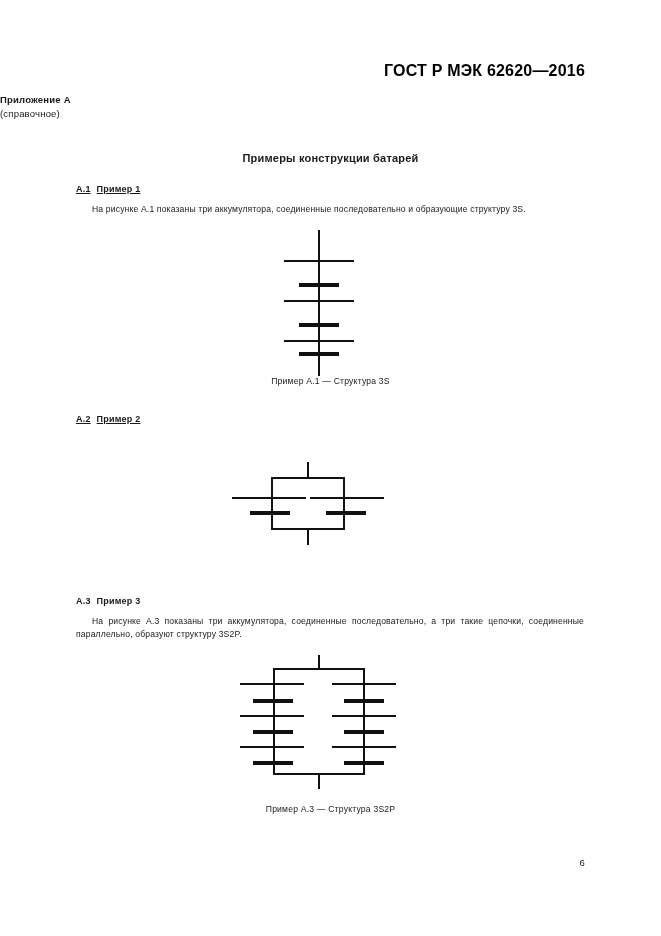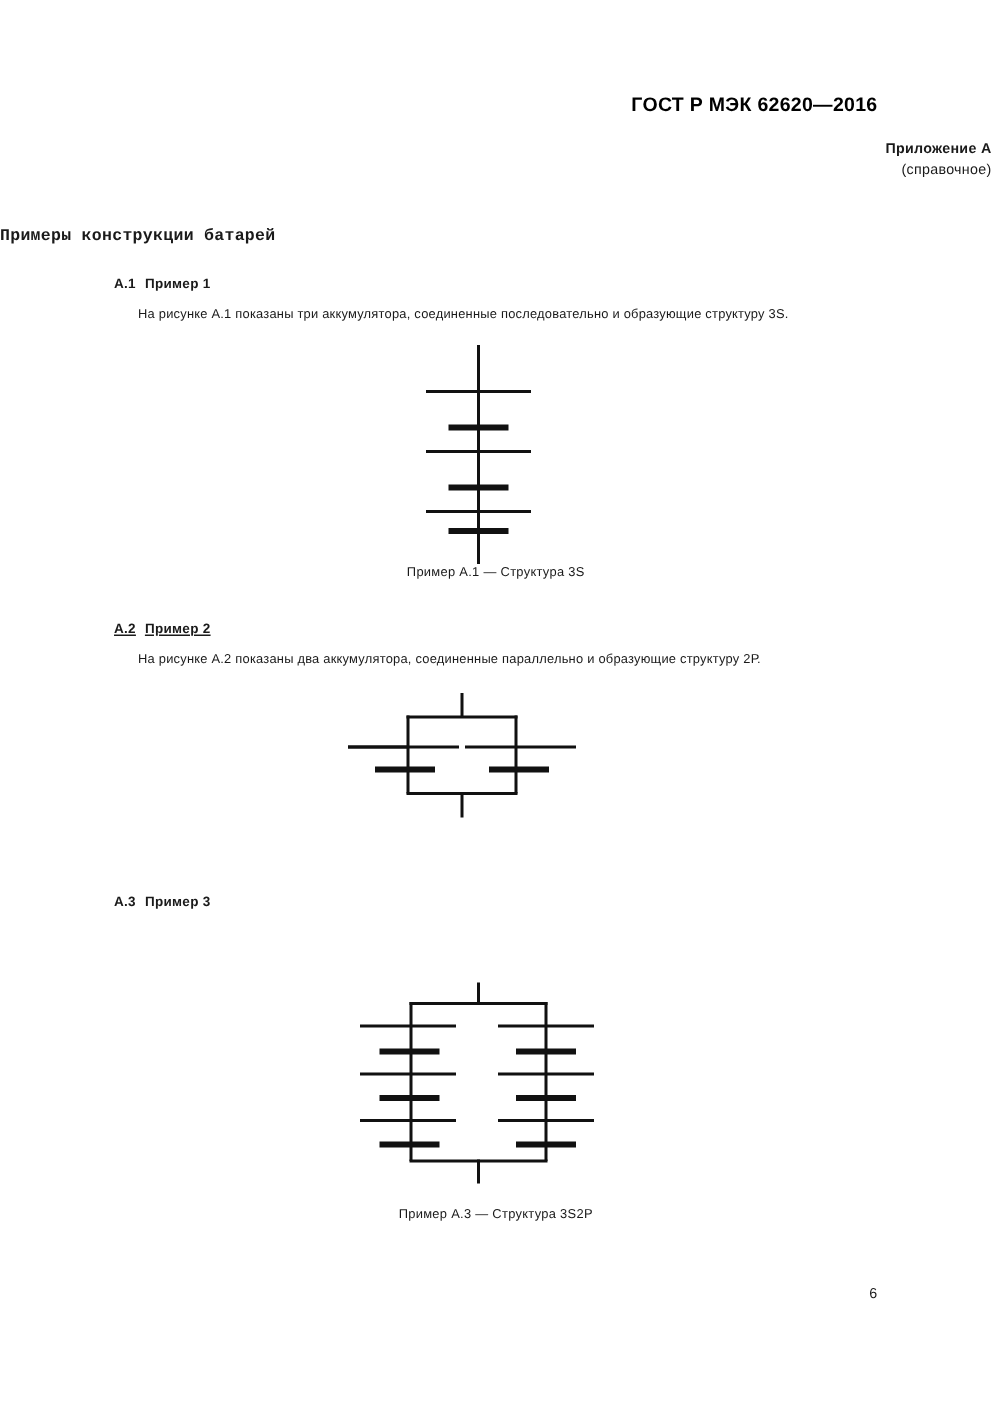--- a/index.html
+++ b/index.html
@@ -5,32 +5,32 @@
   html,body{margin:0;padding:0;background:#ffffff;}
   body{
     width:661px;height:936px;position:relative;overflow:hidden;
     font-family:"Liberation Sans", sans-serif;color:#1a1a1a;
     -webkit-font-smoothing:antialiased;
   }
   .page{position:absolute;inset:0;background:#fff;}
 
   .doc-header{
     position:absolute;top:62px;right:76px;
-    font-size:13px;font-weight:bold;letter-spacing:.2px;color:#000;
+    font-size:16px;font-weight:bold;letter-spacing:.2px;color:#000;
   }
 
   .annex{
-    position:absolute;top:93px;left:0;right:0;text-align:right;
+    position:absolute;top:93px;left:0;right:0;text-align:left;
     font-size:9.5px;font-weight:bold;line-height:14px;letter-spacing:.2px;
   }
   .annex .sub{font-weight:normal;}
 
   .main-title{
-    position:absolute;top:152px;left:0;right:0;text-align:left;
-    font-size:11px;font-weight:bold;letter-spacing:.2px;font-family:Liberation Mono, monospace;
+    position:absolute;top:152px;left:0;right:0;text-align:center;
+    font-size:11px;font-weight:bold;letter-spacing:.2px;
   }
 
   .sec-head{
     position:absolute;left:76px;font-size:9px;font-weight:bold;letter-spacing:.2px;
   }
   .sec-head .num{margin-right:6px;}
 
   .para{
     position:absolute;left:76px;width:508px;
     font-size:8.6px;line-height:13px;letter-spacing:.15px;text-align:justify;
@@ -63,21 +63,21 @@
 
   <div class="doc-header">ГОСТ Р МЭК 62620—2016</div>
 
   <div class="annex">
     <div>Приложение А</div>
     <div class="sub">(справочное)</div>
   </div>
 
   <div class="main-title">Примеры конструкции батарей</div>
 
-  <div class="sec-head" style="top:184px;">
+  <div class="sec-head" style="top:184px;text-decoration:underline;">
     <span class="num">А.1</span><span>Пример 1</span>
   </div>
 
   <div class="para indent" style="top:203px;">На рисунке А.1 показаны три аккумулятора, соединенные последовательно и образующие структуру 3S.</div>
 
   <div class="figure" style="left:279px;top:230px;width:80px;height:128px;">
 
     <div class="wire-v" style="left:39px;top:0;height:30px;"></div>
 
     <div class="plate-long" style="left:5px;top:30px;width:70px;"></div>
@@ -96,21 +96,20 @@
 
     <div class="wire-v" style="left:39px;top:124px;height:22px;"></div>
   </div>
 
   <div class="caption" style="top:376px;">Пример А.1 — Структура 3S</div>
 
   <div class="sec-head" style="top:414px;text-decoration:underline;">
     <span class="num">А.2</span><span>Пример 2</span>
   </div>
 
-  <div class="para indent" style="top:433px;">На рисунке А.2 показаны два аккумулятора, соединенные параллельно и образующие структуру 2Р.</div>
 
   <div class="figure" style="left:232px;top:462px;width:152px;height:80px;">
 
     <div class="wire-v" style="left:75px;top:0;height:16px;"></div>
 
     <div class="wire-h" style="left:39px;top:15px;width:74px;"></div>
 
     <div class="wire-v" style="left:39px;top:15px;height:52px;"></div>
     <div class="wire-v" style="left:111px;top:15px;height:52px;"></div>
 
@@ -124,20 +123,21 @@
 
     <div class="plate-long" style="left:78px;top:35px;width:74px;"></div>
     <div class="plate-short" style="left:94px;top:49px;width:40px;"></div>
   </div>
 
 
   <div class="sec-head" style="top:596px;">
     <span class="num">А.3</span><span>Пример 3</span>
   </div>
 
+  <div class="para indent" style="top:615px;">На рисунке А.3 показаны три аккумулятора, соединенные последовательно, а три такие цепочки, соединенные параллельно, образуют структуру 3S2P.</div>
 
   <div class="figure" style="left:232px;top:655px;width:164px;height:134px;">
 
     <div class="wire-v" style="left:86px;top:0;height:14px;"></div>
 
     <div class="wire-h" style="left:41px;top:13px;width:92px;"></div>
 
     <div class="wire-v" style="left:41px;top:13px;height:106px;"></div>
     <div class="wire-v" style="left:131px;top:13px;height:106px;"></div>
 

